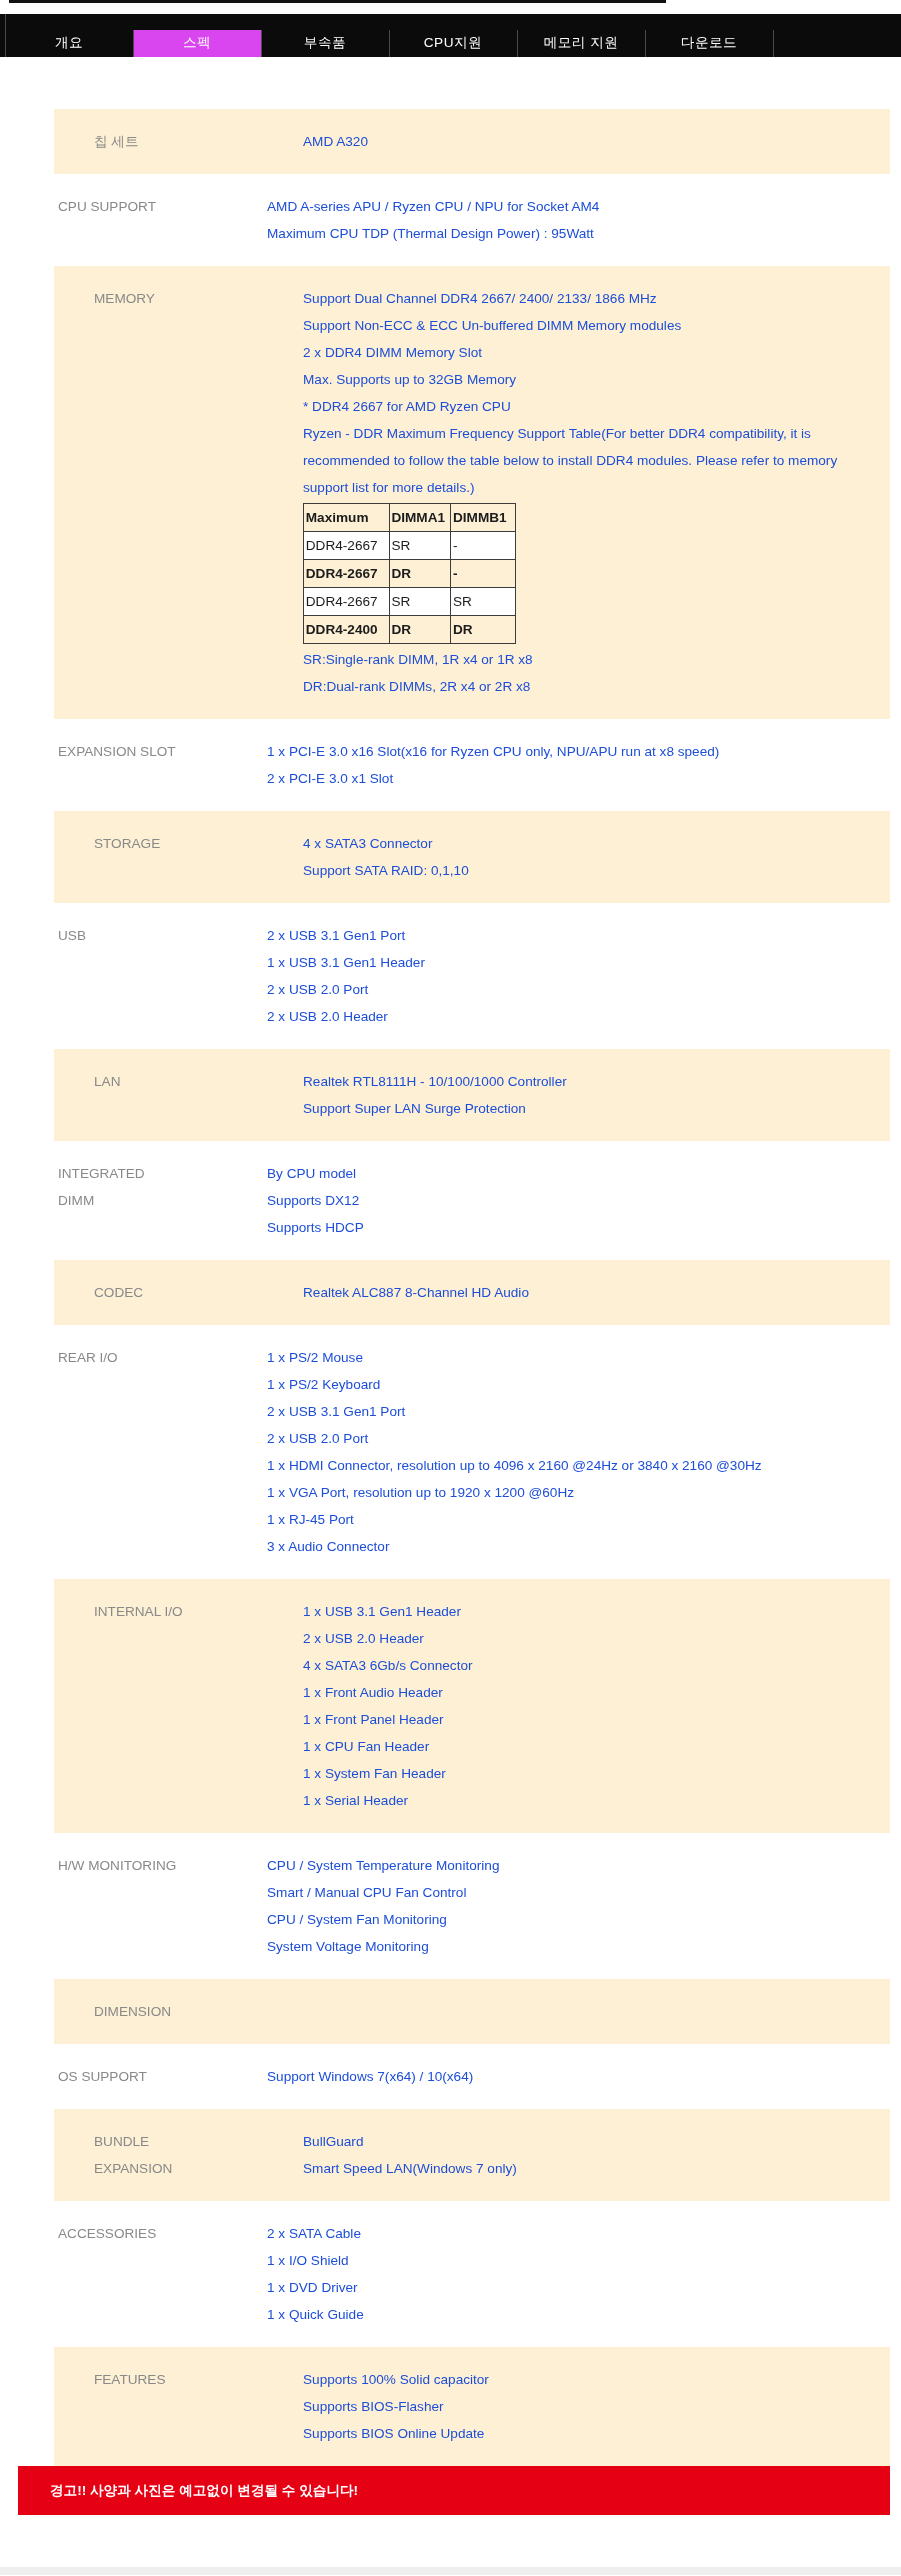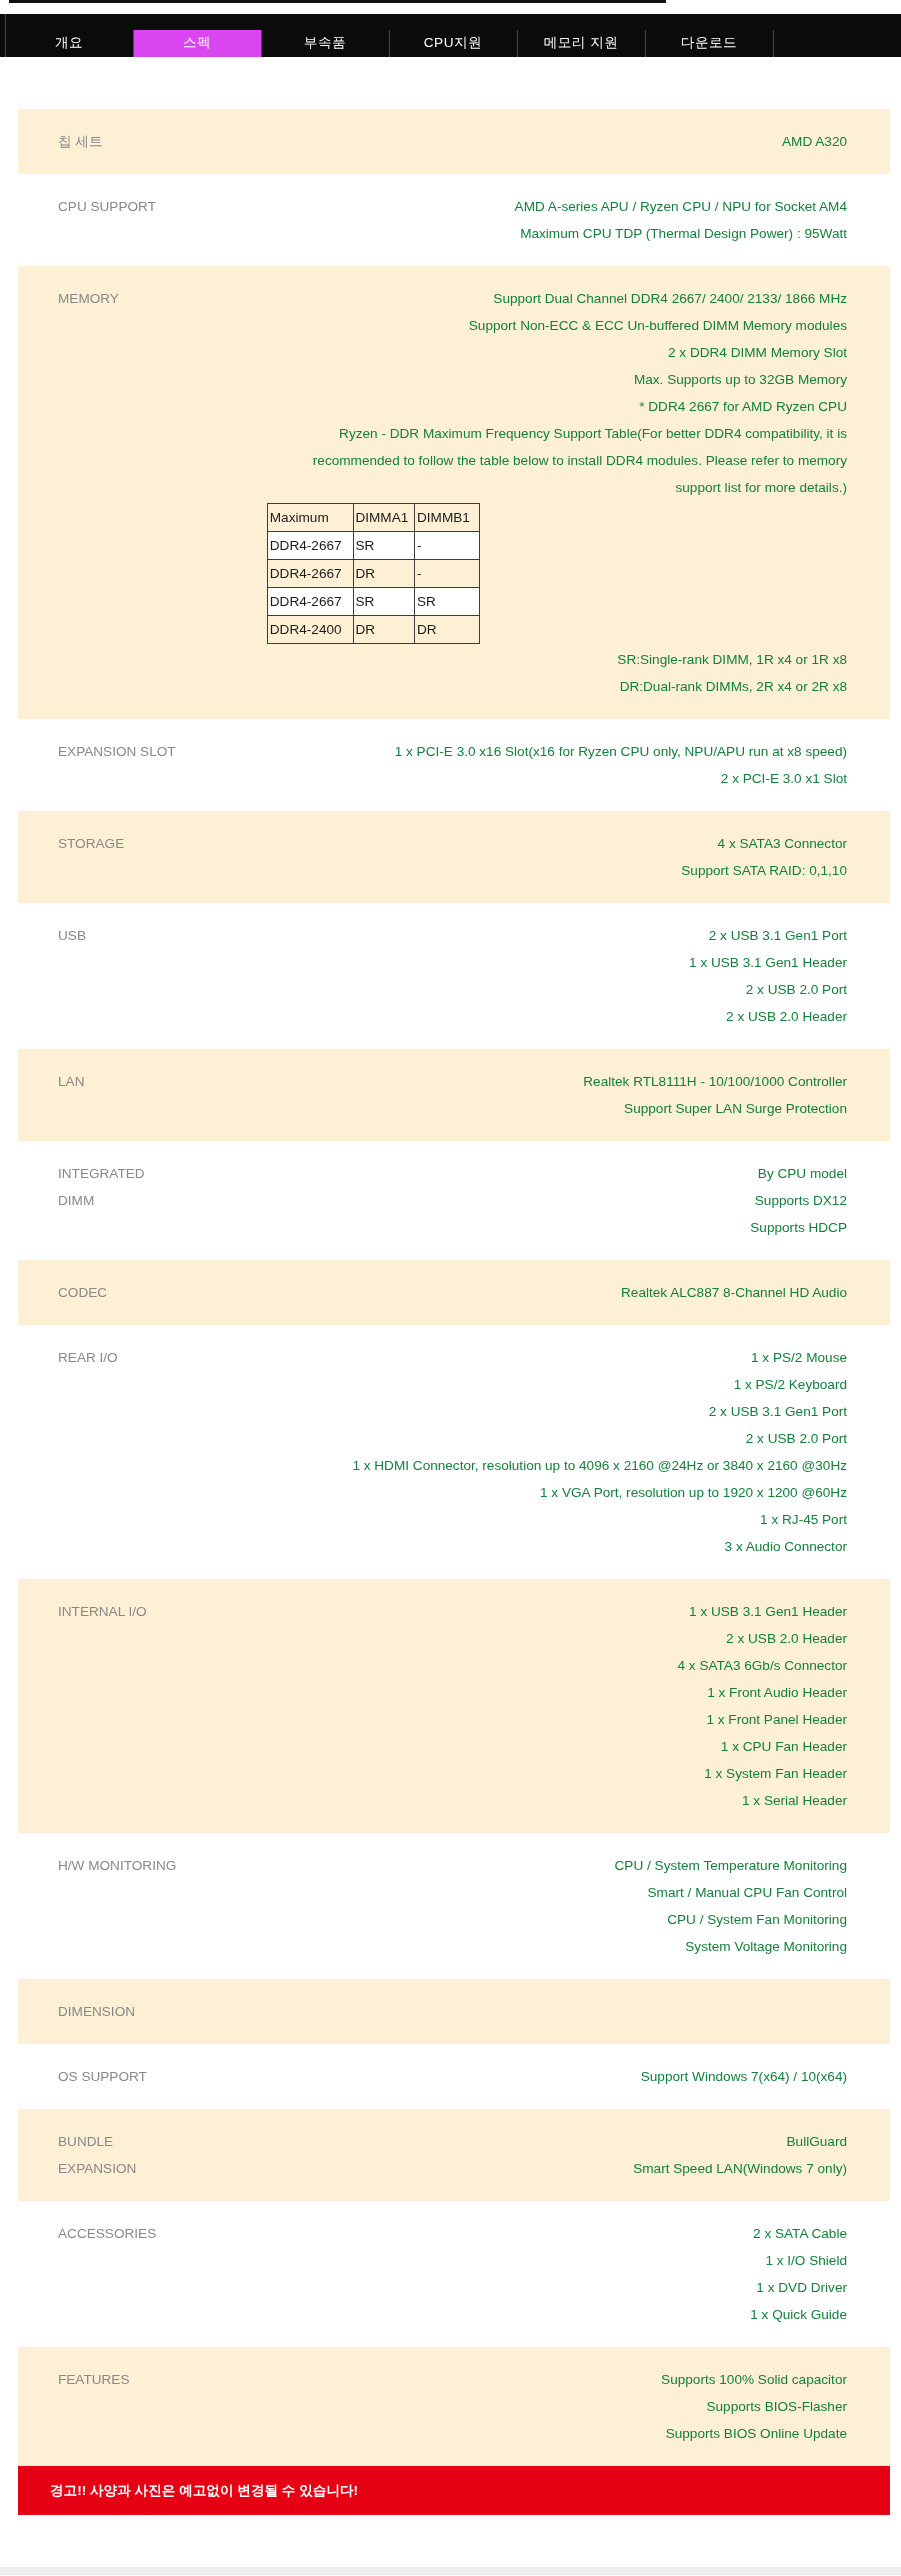--- a/index.html
+++ b/index.html
@@ -9,30 +9,30 @@
   
   .nav{margin-top:11px;height:43px;background:#0b0b0b;display:flex;align-items:stretch;}
   .nav .edge{width:4.5px;background:#0b0b0b;border-right:0.9px solid #4a4a4a;}
   .tab{width:127px;border-right:0.9px solid #4a4a4a;display:flex;align-items:center;justify-content:center;
        color:#ffffff;font-size:13.6px;letter-spacing:0.5px;cursor:pointer;background:#0b0b0b;margin-top:16px;}
   .tab.active{background:#d946ef;}
   .nav .fill{flex:1;background:#0b0b0b;}
   
   .content{width:872px;margin:52px 0 0 18px;}
   .row{display:flex;padding:19px 0;background:#ffffff;}
-  .row.alt{background:#fdf0d5;}
+  .row.alt{background:#fdf0d5;margin-left:36px;}
   .label{width:249px;box-sizing:border-box;padding-left:40px;flex:none;}
   .label div{font-size:13.6px;line-height:27px;color:#898989;}
   .value{flex:1;padding-right:43px;}
-  .vline{font-size:13.6px;line-height:27px;color:#15803d;text-align:right;}
+  .vline{font-size:13.6px;line-height:27px;color:#1d4ed8;}
   
   table.mem{border-collapse:collapse;margin:2.7px 0 1.8px 0;}
   table.mem td{border:0.9px solid #3c3c3c;font-size:13.6px;line-height:26px;height:27px;
                padding:0 1.8px;color:#1c1c1c;background:#ffffff;}
-  table.mem tr.hdr td, table.mem tr.peach td{background:#fdf0d5;}
+  table.mem tr.hdr td, table.mem tr.peach td{background:#fdf0d5;font-weight:bold;}
   table.mem td.c1{width:81px;} table.mem td.c2{width:57px;} table.mem td.c3{width:60px;}
   
   .warning{height:49px;background:#e60014;display:flex;align-items:center;}
   .warning span{color:#ffffff;font-size:13.6px;font-weight:bold;padding-left:32px;}
   .bottomgap{height:52px;background:#ffffff;}
   .footstrip{height:8.1px;width:901px;background:#efefef;}
 </style>
 </head>
 <body>
 

